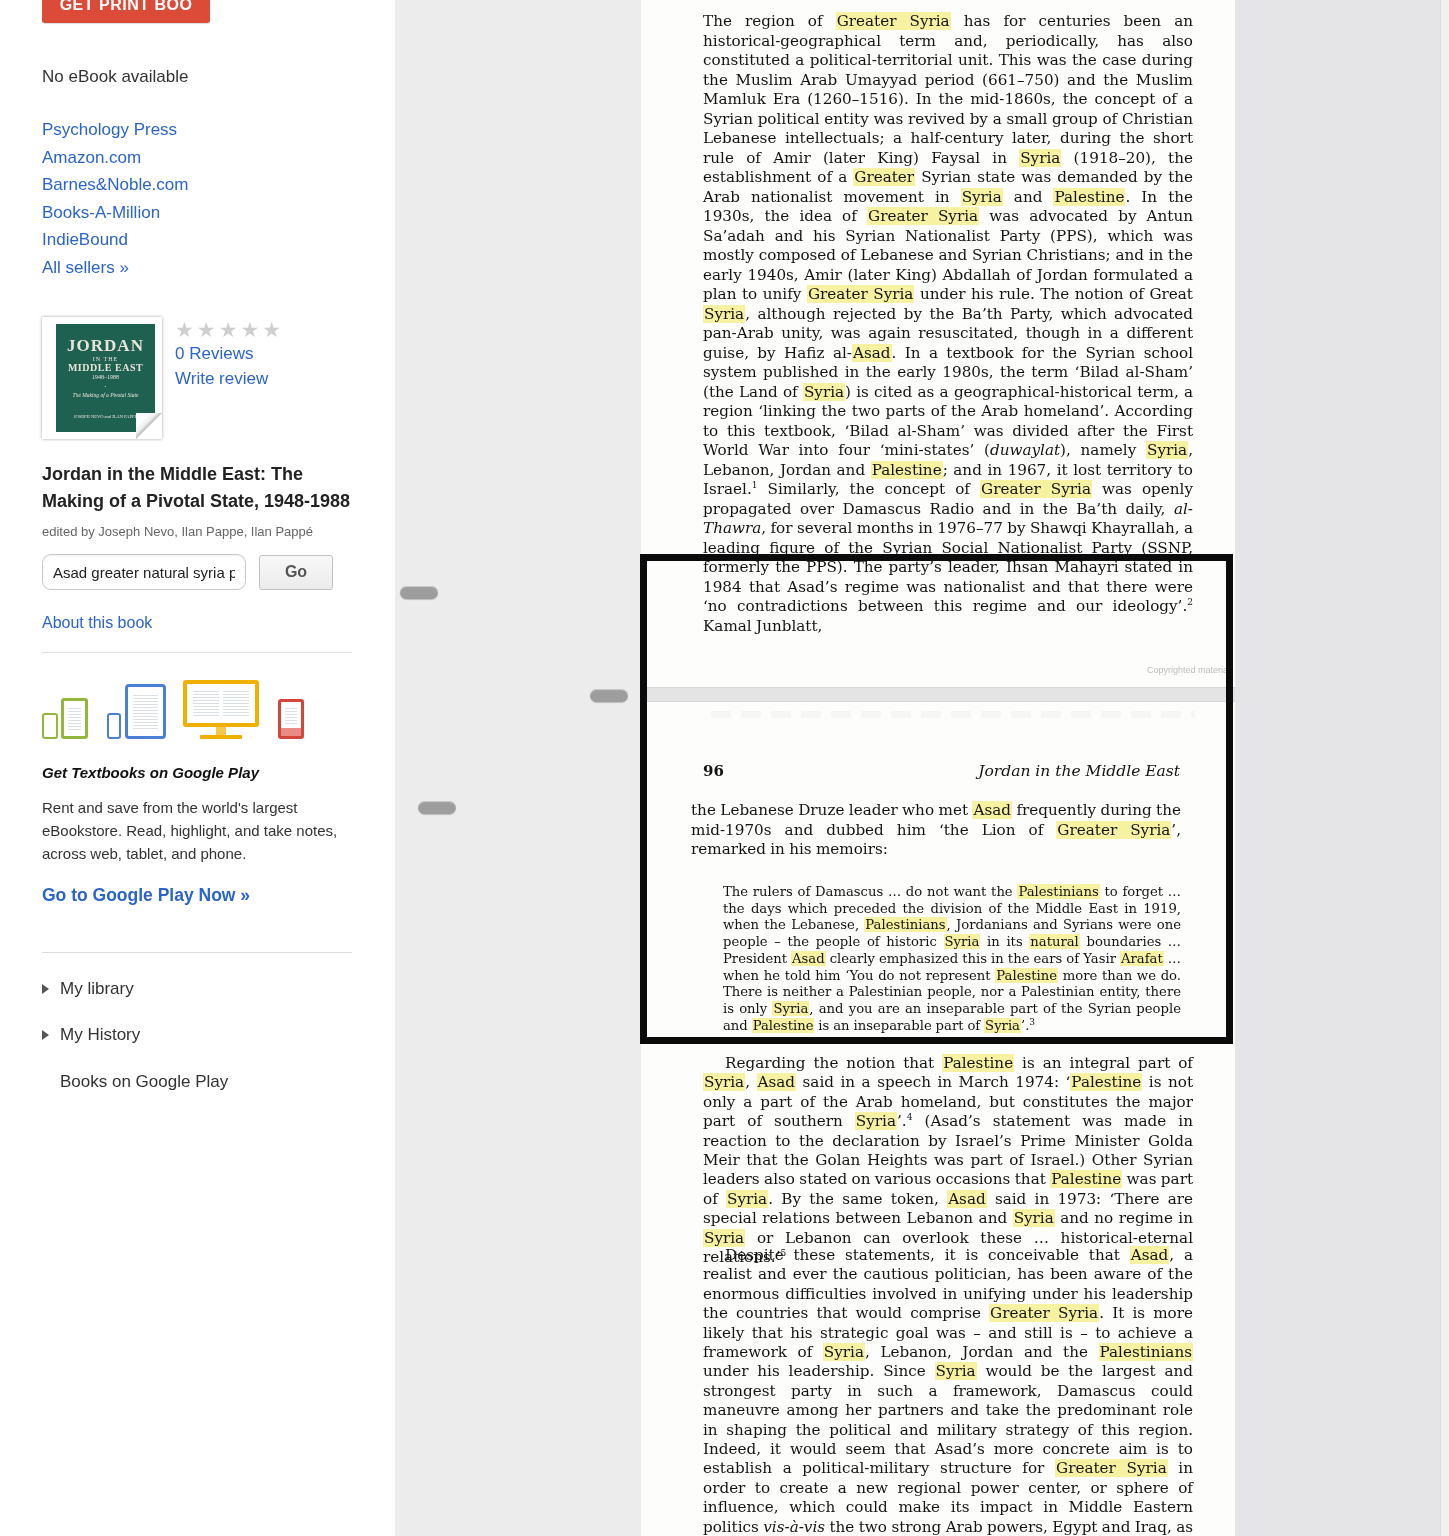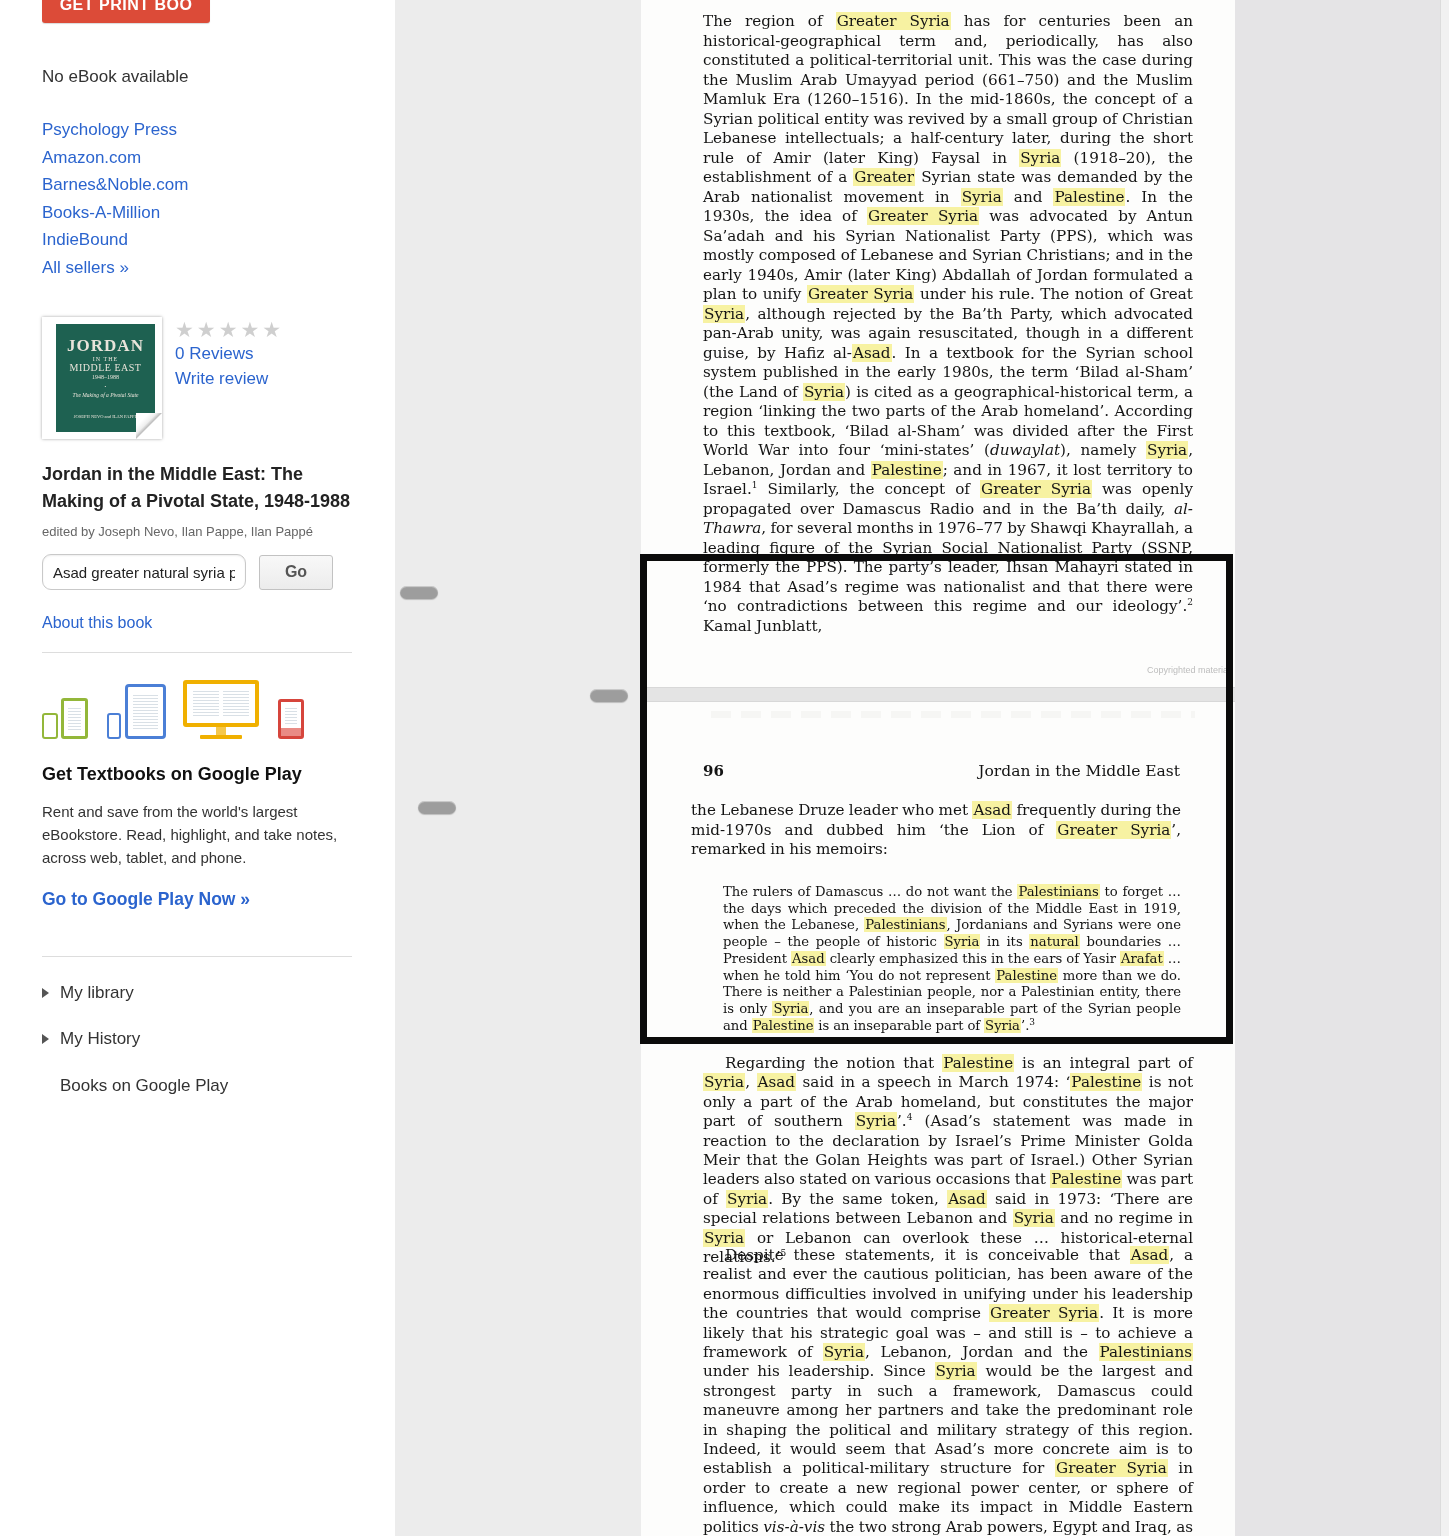--- a/index.html
+++ b/index.html
@@ -21,21 +21,21 @@
   }
   .no-ebook { margin-top:44px; font-size:17px; color:#333; }
   .seller-links { margin-top:29px; list-style:none; }
   .seller-links a { display:block; color:#2b64ce; text-decoration:none; font-size:17px; line-height:27.5px; cursor:pointer; }
 
   .cover-row { margin-top:36px; display:flex; }
   .cover-box { width:120px; height:122px; background:#fff; position:relative; box-shadow:0 0 3px rgba(0,0,0,.35); flex:none; cursor:pointer; }
   .cover-green { position:absolute; left:14px; right:7px; top:7px; bottom:7px; background:#1e6151; color:#e9e4da; text-align:center; font-family:"Liberation Serif", serif; overflow:hidden; }
   .cg-t1 { margin-top:12px; font-size:17px; letter-spacing:1px; font-weight:bold; }
   .cg-t2 { font-size:6px; letter-spacing:1px; }
-  .cg-t3 { font-size:10px; letter-spacing:.5px; font-weight:normal; }
+  .cg-t3 { font-size:10px; letter-spacing:.5px; font-weight:bold; }
   .cg-t4 { font-size:6px; margin-top:1px; }
   .cg-dot { font-size:5px; margin-top:4px; }
   .cg-sub { font-size:5.5px; margin-top:3px; font-style:italic; }
   .cg-ed  { font-size:4.5px; margin-top:16px; }
   .cover-curl { position:absolute; right:0; bottom:0; width:26px; height:26px;
     background:linear-gradient(315deg,#ffffff 48%,#bfbfbf 52%,#efefef 60%,#ffffff 75%); }
 
   .review-col { margin-left:13px; padding-top:2px; }
   .stars { color:#cfcfcf; font-size:21px; letter-spacing:3px; line-height:22px; }
   .review-col a { display:block; color:#2b64ce; text-decoration:none; font-size:17px; line-height:25px; cursor:pointer; }
@@ -64,21 +64,21 @@
   .tb-g { width:27px; height:41px; border:3px solid #93b73a; border-radius:3px; margin-left:3px; }
   .ph-b { width:14px; height:26px; border:2.5px solid #4b7fd6; border-radius:3px; margin-left:19px; }
   .tb-b { width:41px; height:55px; border:3.5px solid #4b7fd6; border-radius:4px; margin-left:4px; }
   .mon-wrap { margin-left:17px; width:76px; display:flex; flex-direction:column; align-items:center; }
   .mon { width:76px; height:47px; border:4px solid #f0b000; border-radius:3px; background:#fff; position:relative; }
   .mon-stand { width:10px; height:8px; background:#f5c84c; }
   .mon-base { width:42px; height:4px; background:#f0b000; border-radius:1px; }
   .erdr { width:26px; height:40px; border:3px solid #d6453c; border-radius:3px; margin-left:19px; position:relative; }
   .erdr-band { position:absolute; left:0; right:0; bottom:0; height:8px; background:#e98b85; }
 
-  .gplay-head { margin-top:25px; font-size:18px; font-weight:bold; color:#111; }
+  .gplay-head { margin-top:25px; font-size:15px; font-weight:bold; color:#111;font-style:italic; }
   .gplay-body { margin-top:15px; font-size:15px; color:#333; line-height:23px; width:312px; }
   .gplay-cta { display:inline-block; margin-top:20px; color:#2b64ce; font-weight:bold; font-size:17.5px; text-decoration:none; cursor:pointer; }
 
   .tree-item { margin-top:26px; display:flex; align-items:center; font-size:17px; color:#333; cursor:pointer; }
   .tri { width:0; height:0; border-left:7px solid #555; border-top:5px solid transparent; border-bottom:5px solid transparent; margin-right:11px; flex:none; }
   .tree-plain { margin-top:27px; margin-left:18px; font-size:17px; color:#333; cursor:pointer; }
 
   .permission { margin-top:42px; font-size:14.5px; color:#777; line-height:27px; width:330px; }
   .permission a { color:#2b64ce; text-decoration:none; cursor:pointer; }
 
@@ -98,21 +98,21 @@
   .page1-text { position:absolute; left:62px; top:12px; width:490px; font-size:15.2px; line-height:19.5px; word-spacing:-0.5px; }
   .copyright-note { position:absolute; left:506px; top:665px; font-size:9px; color:#bdbdbd; white-space:nowrap; }
 
   .page-gap { position:absolute; left:0; top:687px; width:100%; height:15px; background:#e4e4e4; border-top:1px solid #d8d8d8; border-bottom:1px solid #d8d8d8; }
 
   .page2 { position:absolute; left:0; top:702px; width:100%; height:834px; overflow:hidden; }
   .scan-artifact { position:absolute; left:70px; right:40px; top:9px; height:7px; opacity:.5;
     background:repeating-linear-gradient(90deg,#efefec 0 20px,transparent 20px 30px); }
   .p2-header { position:absolute; left:62px; right:55px; top:60px; font-family:"DejaVu Serif", serif; color:#141414; }
   .p2-num { float:left; font-weight:bold; font-size:15px; }
-  .p2-run { float:right; font-size:15.5px; }
+  .p2-run { float:right; font-style:italic; font-size:15.5px; }
   .p2-intro { position:absolute; left:50px; top:99px; width:490px; font-size:15.2px; line-height:19.5px; word-spacing:-0.5px; }
   .p2-quote { position:absolute; left:82px; top:182px; width:458px; font-size:13.2px; line-height:16.7px; word-spacing:-0.3px; }
   .p2-para1 { position:absolute; left:62px; top:352px; width:490px; font-size:15.2px; line-height:19.4px; word-spacing:-0.5px; text-indent:22px; }
   .p2-para2 { position:absolute; left:62px; top:544px; width:490px; font-size:15.2px; line-height:19.4px; word-spacing:-0.5px; text-indent:22px; }
 
   .hl { background:#f7f2a2; padding:0 1px; }
   .it { font-style:italic; }
   sup { font-size:9px; line-height:0; }
 
   

